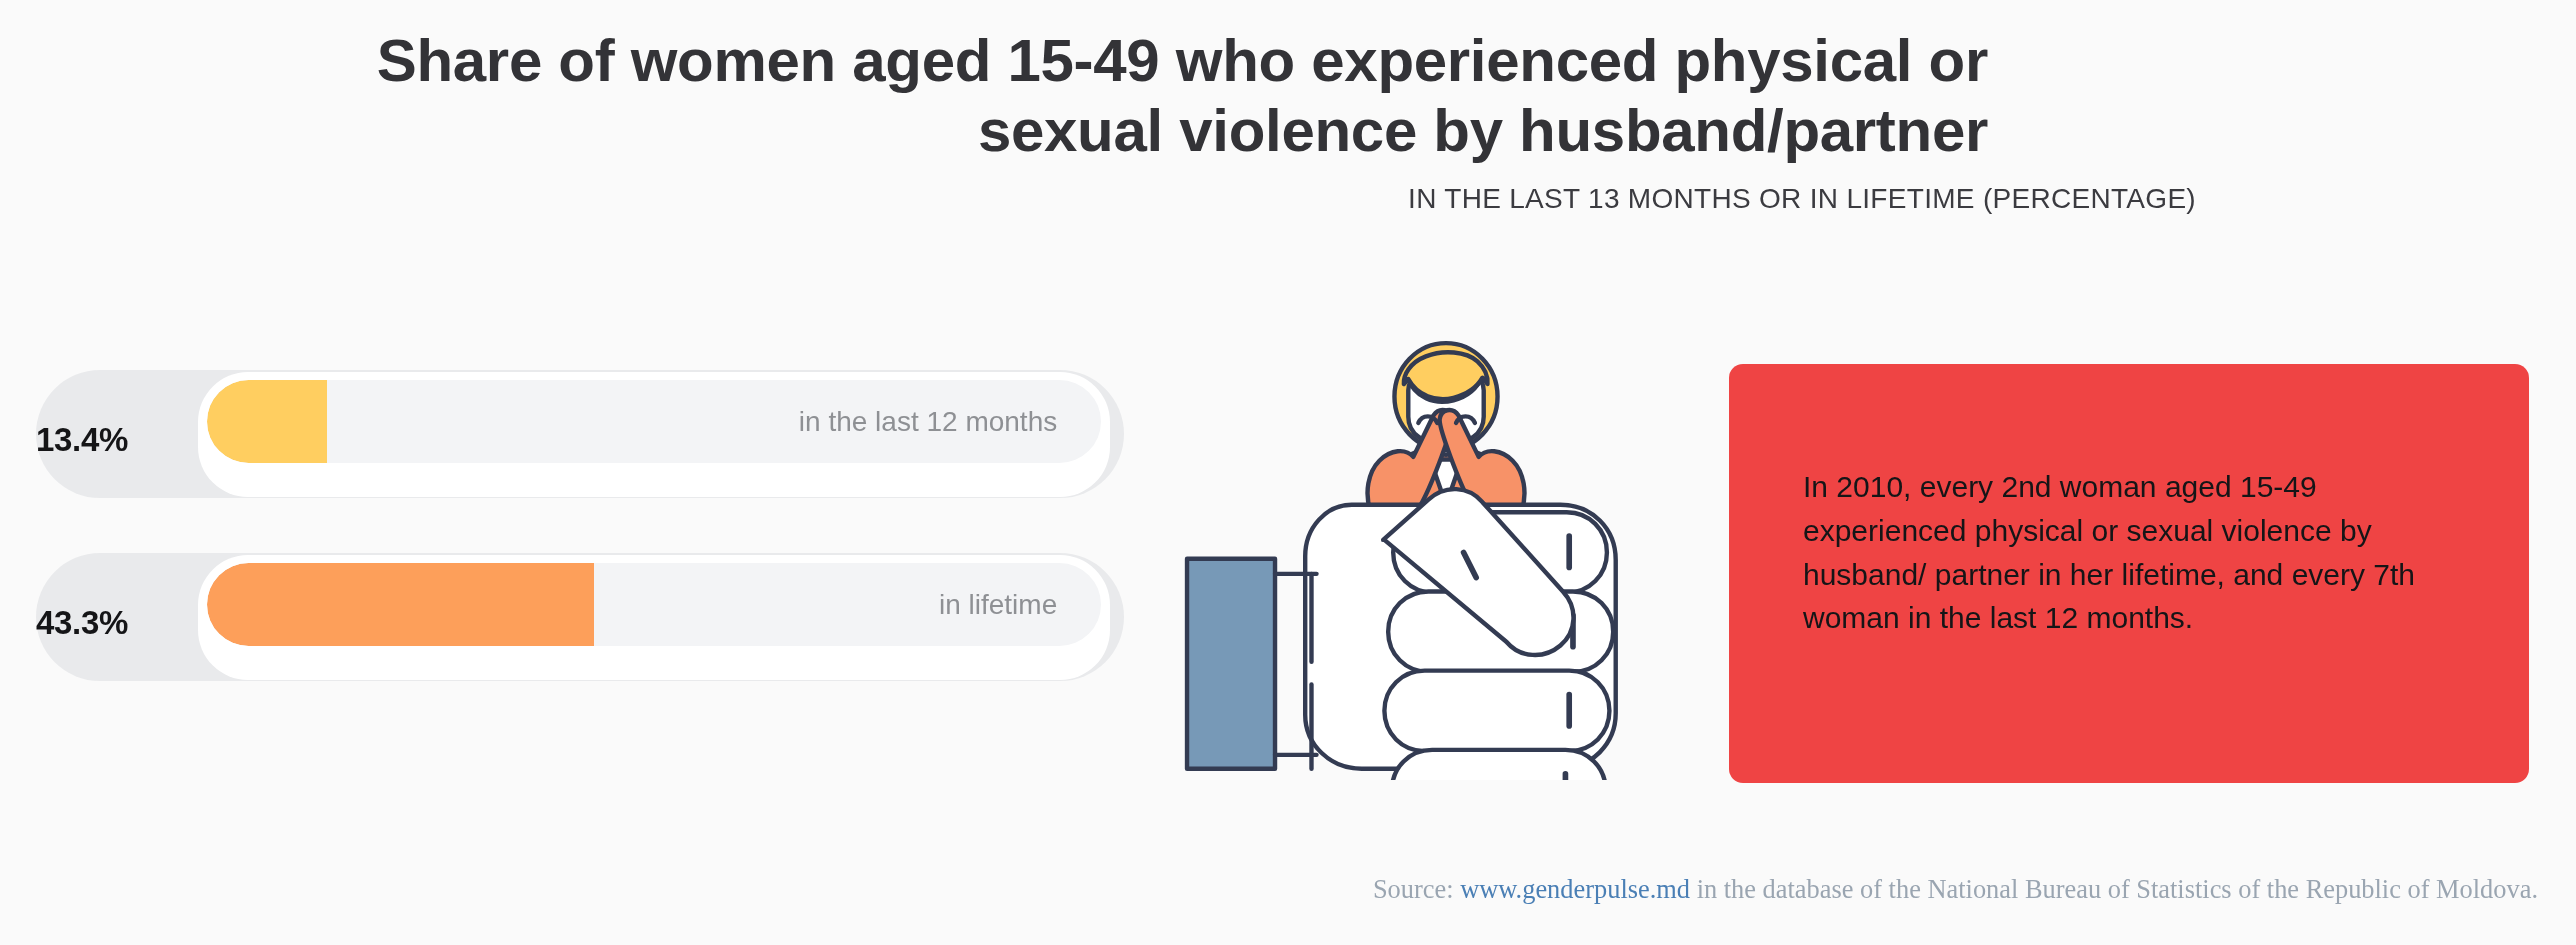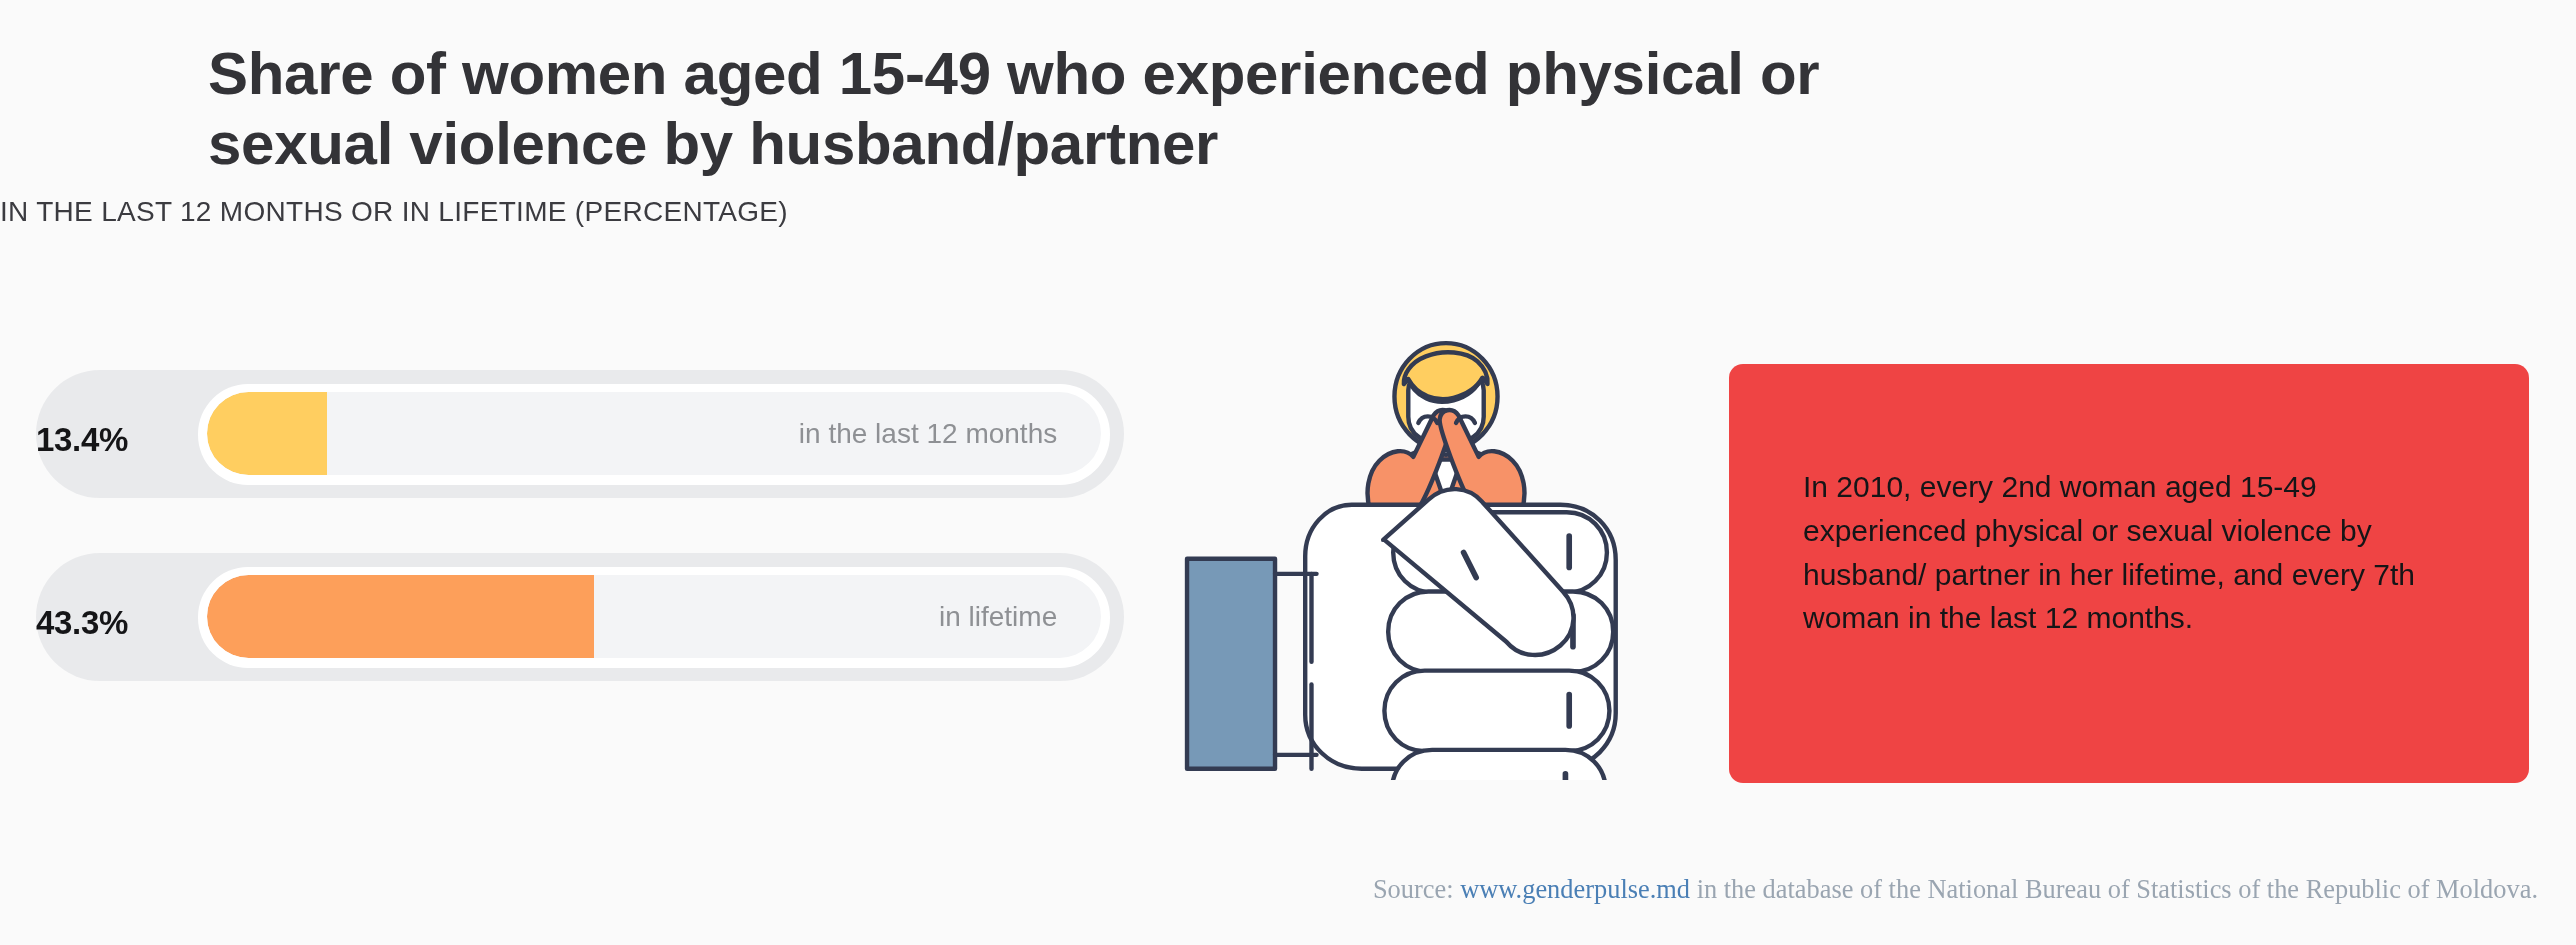--- a/index.html
+++ b/index.html
@@ -15,22 +15,21 @@
     font-family: "Liberation Sans", sans-serif;
     -webkit-font-smoothing: antialiased;
   }
 
   
   .header {
     position: absolute;
     left: 0;
     top: 0;
     width: 2196px;
-    text-align: left;
-    margin-top: 13px;
+    text-align: right;
   }
   .title {
     margin: 0;
     padding: 26.4px 208px 0 208px;
     font-size: 60px;
     line-height: 1.16;
     font-weight: 700;
     color: #333337;
     letter-spacing: -0.3px;
   }
@@ -67,21 +66,21 @@
     flex: 0 0 162px;
     text-align: left;
     font-size: 33px;
     font-weight: 700;
     color: #151517;
     letter-spacing: -0.3px;
     margin-top: 12px;
   }
   .bar-track-wrap {
     flex: 1 1 auto;
-    height: 101px;
+    height: 125px;
     background: #ffffff;
     border-radius: 50px;
     padding: 8.8px;
     box-sizing: border-box;
     margin-right: 14px;
   }
   .bar-track {
     position: relative;
     height: 83px;
     background: #f3f4f6;
@@ -149,21 +148,21 @@
   .footer-link {
     color: #4a7fb5;
     text-decoration: none;
   }
 </style>
 </head>
 <body>
 
 <div class="header">
   <h1 class="title">Share of women aged 15-49 who experienced physical or sexual violence by husband/partner</h1>
-  <div class="subtitle">IN THE LAST 12 MONTHS OR IN LIFETIME (PERCENTAGE)</div>
+  <div class="subtitle">IN THE LAST 13 MONTHS OR IN LIFETIME (PERCENTAGE)</div>
 </div>
 
 <div class="bars">
 
   <div class="bar-outer">
     <div class="bar-value">13.4%</div>
     <div class="bar-track-wrap">
       <div class="bar-track">
         <div class="bar-fill" id="fill-0" style="width: 13.4%; background: rgb(255, 206, 96);"></div>
         <div class="bar-label">in the last 12 months</div>

